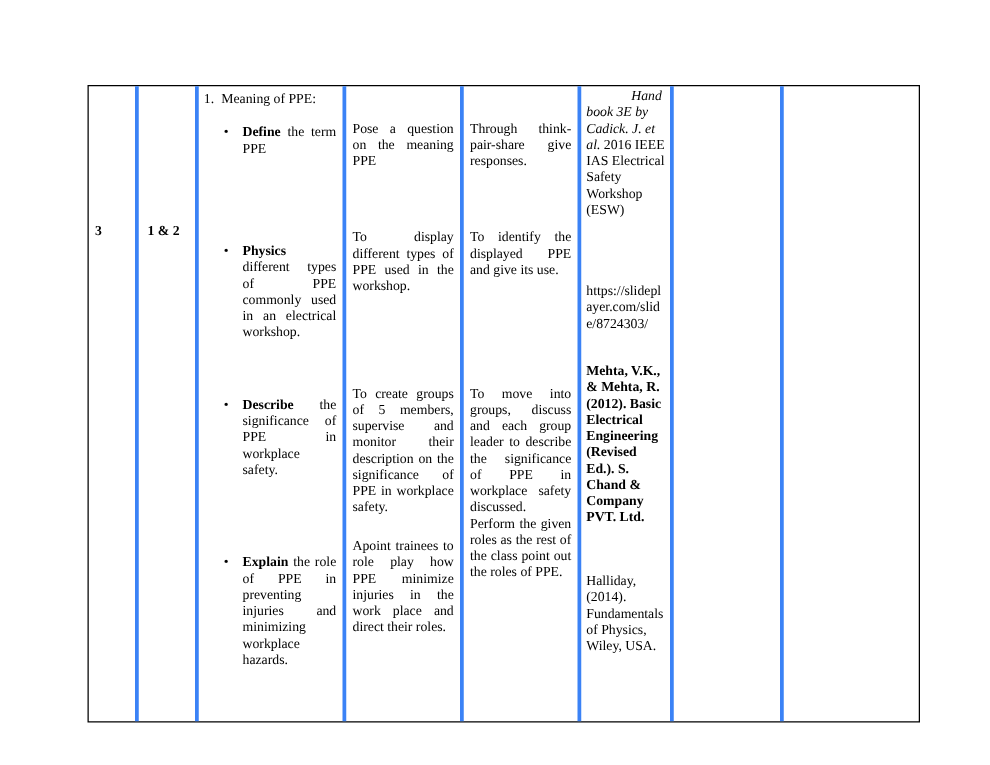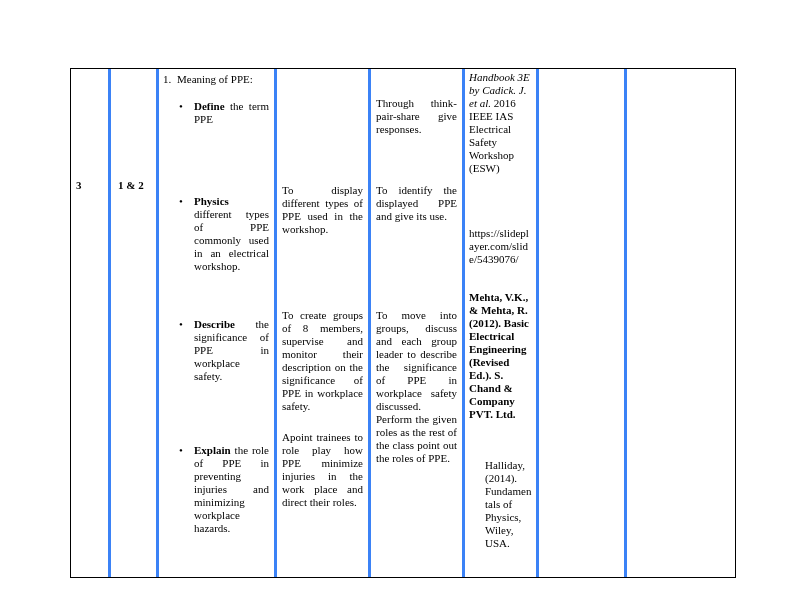--- a/index.html
+++ b/index.html
@@ -38,21 +38,21 @@
   .c8 { width: 88px; }
   .c9 { width: 50px; }
   .blk {
     position: absolute;
     left: 5px; right: 5px;
     font-size: 11px;
     line-height: 13px;
     text-align: justify;
   }
   .bold { font-weight: bold; }
-  .italic { font-style: italic; }
+  .italic { font-style: italic; margin-left: 36px; }
   .heading-row { left: 4px; right: 4px; }
   .list-num { display: inline-block; width: 14px; }
   .obj {
     left: 20px; right: 5px;
     padding-left: 15px;
     margin-top: 11px;
   }
   .bullet {
     position: absolute;
     left: 0; top: 0;
@@ -100,37 +100,38 @@
         <span class="bold">Describe</span><span> the significance of PPE in workplace safety.</span>
       </div>
 
       <div class="blk obj" style="top:364px;">
         <span class="bullet"></span>
         <span class="bold">Explain</span><span> the role of PPE in preventing injuries and minimizing workplace hazards.</span>
       </div>
     </div>
 
     <div class="col c5">
+      <div class="blk" style="top:28px;">Pose a question on the meaning PPE</div>
       <div class="blk" style="top:115px;">To display different types of PPE used in the workshop.</div>
-      <div class="blk" style="top:240px;">To create groups of 8 members, supervise and monitor their description on the significance of PPE in workplace safety.</div>
+      <div class="blk" style="top:240px;">To create groups of 5 members, supervise and monitor their description on the significance of PPE in workplace safety.</div>
       <div class="blk" style="top:362px;">Apoint trainees to role play how PPE minimize injuries in the work place and direct their roles.</div>
     </div>
 
     <div class="col c6">
       <div class="blk" style="top:28px;">Through think-pair-share give responses.</div>
       <div class="blk" style="top:115px;">To identify the displayed PPE and give its use.</div>
       <div class="blk" style="top:240px;">To move into groups, discuss and each group leader to describe the significance of PPE in workplace safety discussed. Perform the given roles as the rest of the class point out the roles of PPE.</div>
     </div>
 
     <div class="col c7">
       <div class="blk ref" style="top:2px;">
         <span class="italic">Handbook 3E by Cadick. J. et al.</span><span> 2016 IEEE IAS Electrical Safety Workshop (ESW)</span>
       </div>
-      <div class="blk ref url" style="top:158px;">https://slideplayer.com/slide/5439076/</div>
+      <div class="blk ref url" style="top:158px;">https://slideplayer.com/slide/8724303/</div>
       <div class="blk ref" style="top:222px;font-weight:bold;">Mehta, V.K., &amp; Mehta, R. (2012). Basic Electrical Engineering (Revised Ed.). S. Chand &amp; Company PVT. Ltd.</div>
-      <div class="blk ref" style="top:390px;margin-left:16px;">Halliday, (2014). Fundamentals of Physics, Wiley, USA.</div>
+      <div class="blk ref" style="top:390px;">Halliday, (2014). Fundamentals of Physics, Wiley, USA.</div>
     </div>
 
     <div class="col c8"></div>
     <div class="col c9"></div>
 
   </div>
 </div>
 
 </body></html>

